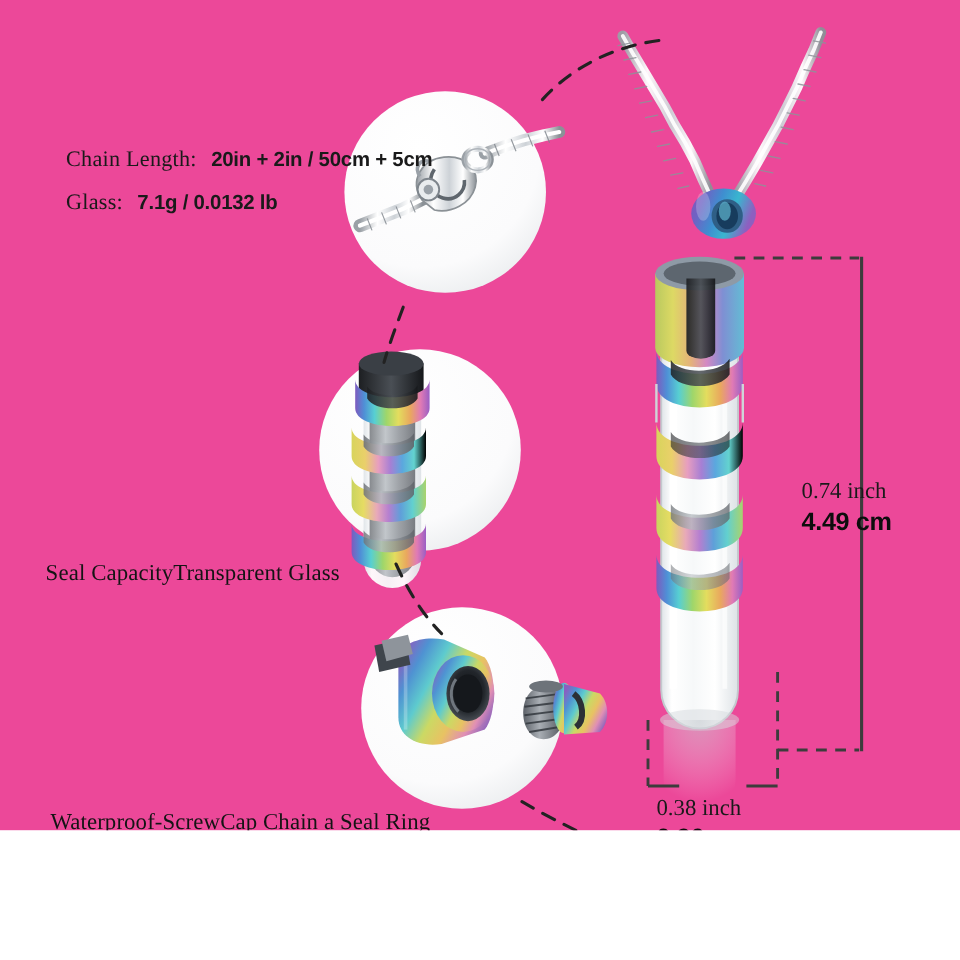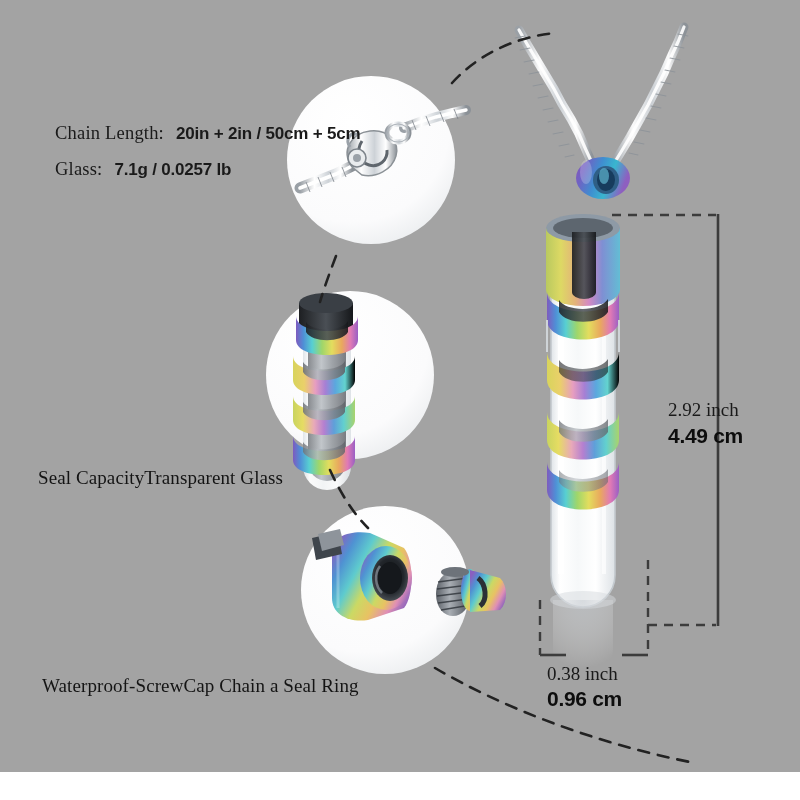--- a/index.html
+++ b/index.html
@@ -3,22 +3,22 @@
 <meta charset="utf-8">
 <style>
   html, body {
     margin: 0;
     padding: 0;
     background: #ffffff;
   }
   #stage {
     position: relative;
     width: 800px;
-    height: 772px;
-    background: #a3a3a3;
+    height: 692px;
+    background: #ec4899;
     overflow: hidden;
     font-family: "Liberation Serif", serif;
   }
 
   
   .spec-line {
     position: absolute;
     white-space: nowrap;
     color: #1a1a1a;
   }
@@ -330,25 +330,25 @@
     </g>
   </svg>
 
   <div class="spec-line txt" style="left:55px; top:123px;">
     <span class="spec-label">Chain Length:</span>
     <span class="spec-value" style="margin-left:8px;">20in + 2in / 50cm + 5cm</span>
   </div>
 
   <div class="spec-line txt" style="left:55px; top:159px;">
     <span class="spec-label">Glass:</span>
-    <span class="spec-value" style="margin-left:8px;">7.1g / 0.0257 lb</span>
+    <span class="spec-value" style="margin-left:8px;">7.1g / 0.0132 lb</span>
   </div>
 
   <div class="feature-text txt" style="left:38px; top:467px;">Seal CapacityTransparent Glass</div>
   <div class="feature-text txt" style="left:42px; top:675px;">Waterproof-ScrewCap Chain a Seal Ring</div>
 
-  <div class="dim-serif txt" style="left:668px; top:399px;">2.92 inch</div>
+  <div class="dim-serif txt" style="left:668px; top:399px;">0.74 inch</div>
   <div class="dim-sans  txt" style="left:668px; top:424px;text-align:center;">4.49 cm</div>
 
   <div class="dim-serif txt" style="left:547px; top:663px;">0.38 inch</div>
   <div class="dim-sans  txt" style="left:547px; top:687px;">0.96 cm</div>
 
 </div>
 
 </body></html>

